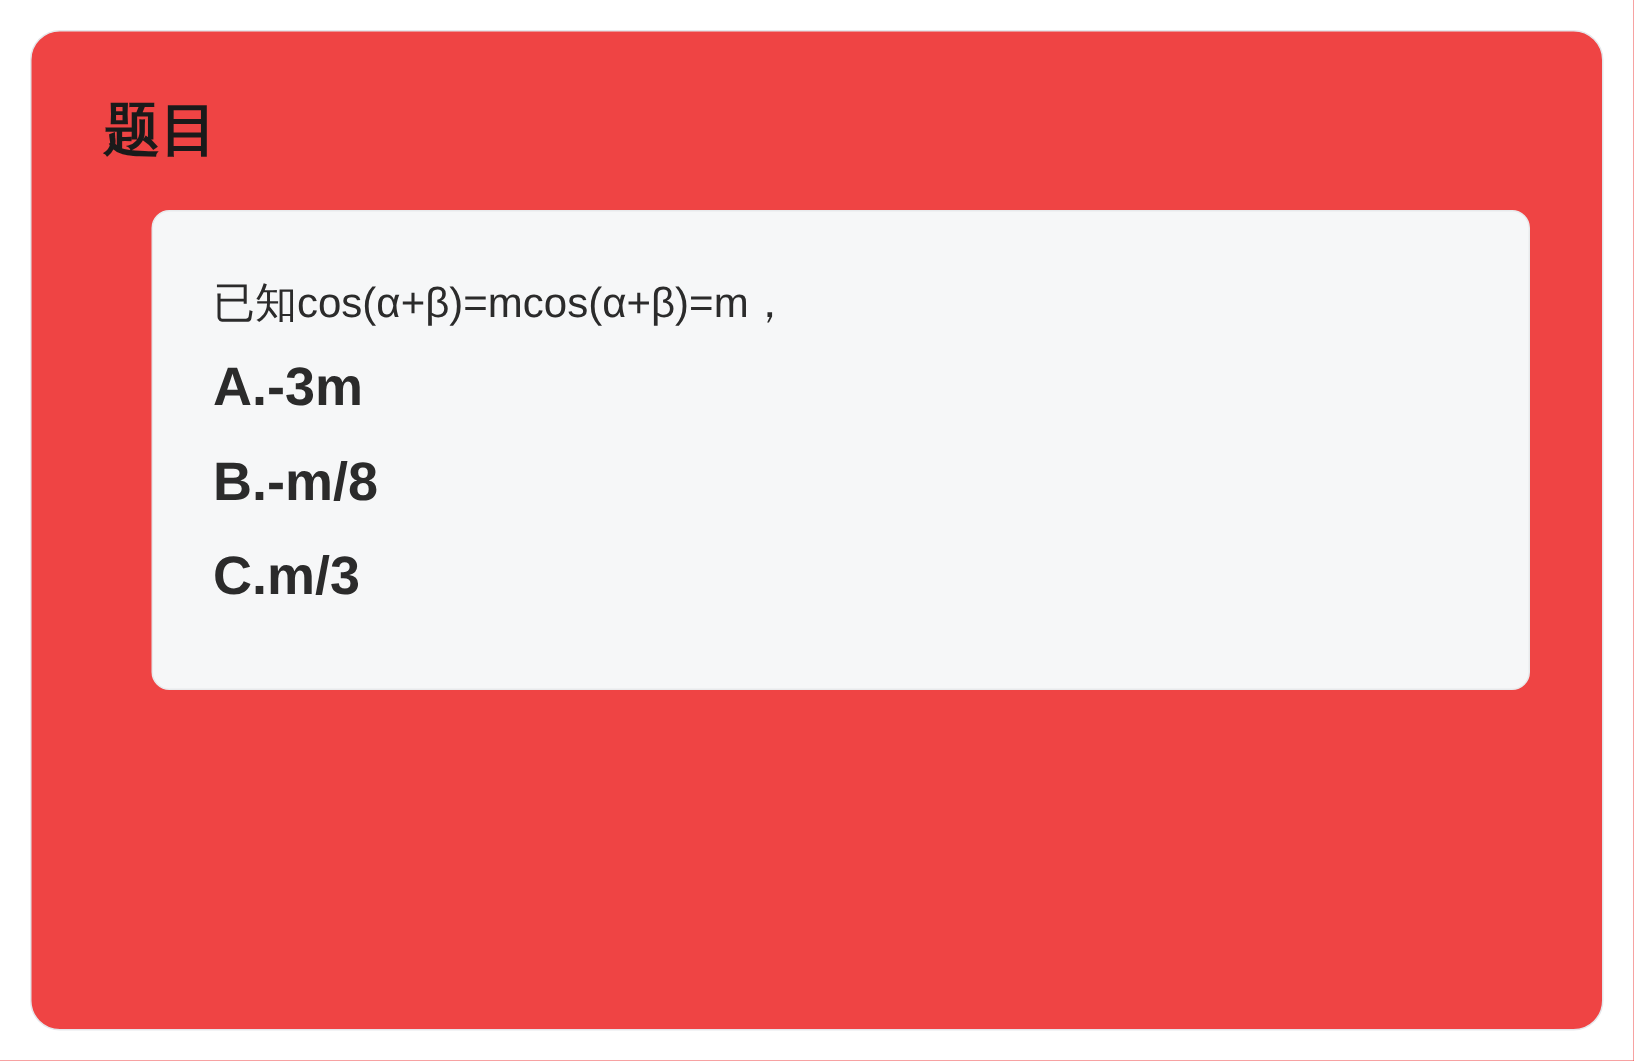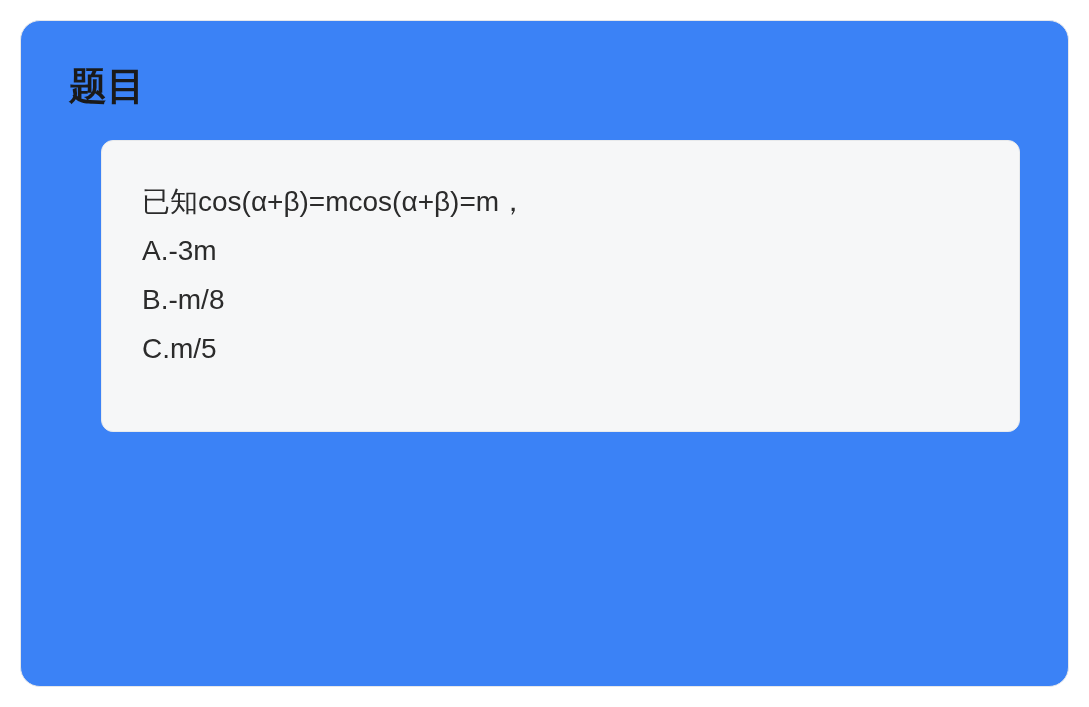--- a/index.html
+++ b/index.html
@@ -8,57 +8,57 @@
       box-sizing: border-box;
     }
     body {
       font-family: -apple-system, BlinkMacSystemFont, "Segoe UI", "PingFang SC", "Hiragino Sans GB", "Microsoft YaHei", sans-serif;
       background: #ffffff;
       padding: 20px;
       width: 1089px;
       height: 707px;
     }
     .card {
-      background: #3b82f6;
+      background: #ef4444;
       border: 1px solid #e5e7eb;
       border-radius: 20px;
       padding: 40px 48px 48px 48px;
       width: 100%;
       height: 100%;
     }
     .title {
       font-size: 38px;
       font-weight: 700;
       color: #1a1a1a;
       margin-bottom: 28px;
     }
     .question-box {
       background: #f6f7f8;
       border: 1px solid #e8eaec;
       border-radius: 12px;
-      padding: 36px 40px 58px 40px;
+      padding: 36px 40px 44px 40px;
       margin-left: 32px;
     }
     .question-text {
       font-size: 28px;
       color: #2b2b2b;
       line-height: 1.75;
       font-weight: 400;
     }
     .option {
-      font-size: 28px;
+      font-size: 36px;
       color: #2b2b2b;
       line-height: 1.75;
-      font-weight: 400;
+      font-weight: 700;
     }
   </style>
 </head>
 <body>
 
 <div class="card">
   <h2 class="title">题目</h2>
   <div class="question-box">
     <div class="question-text">已知cos(α+β)=mcos(α+β)=m，</div>
     <div class="option">A.-3m</div>
     <div class="option">B.-m/8</div>
-    <div class="option">C.m/5</div>
+    <div class="option">C.m/3</div>
   </div>
 </div>
 
 </body></html>

